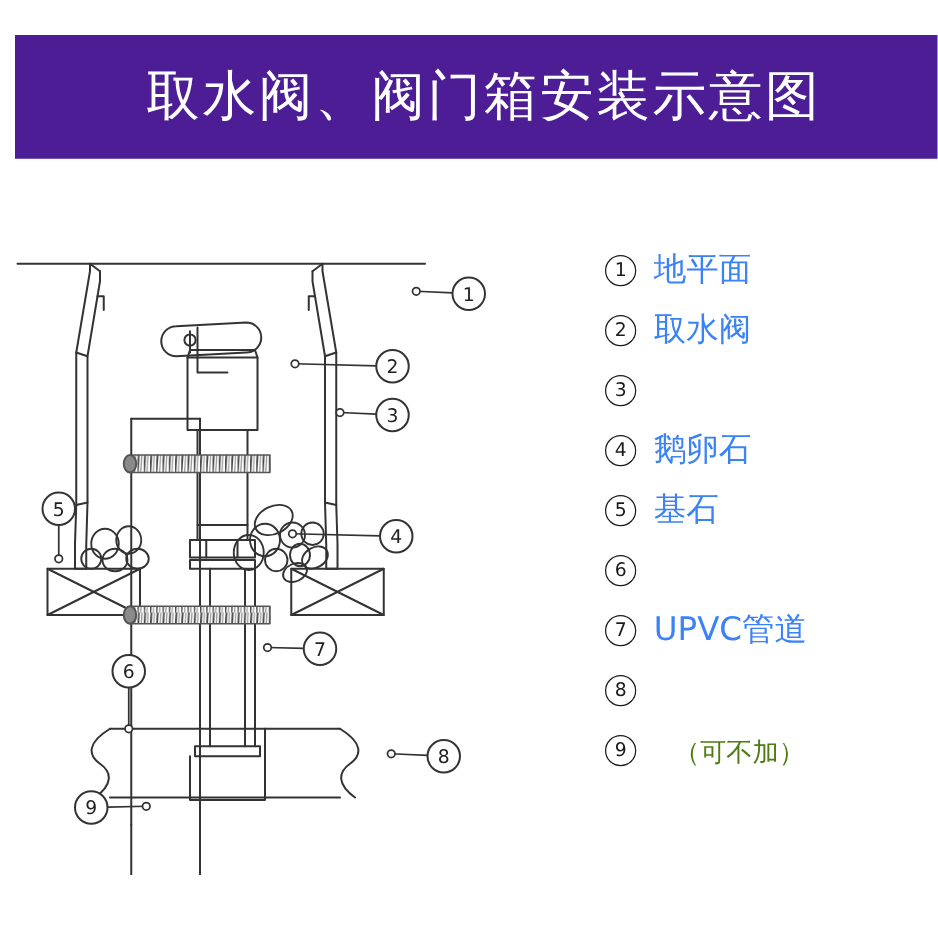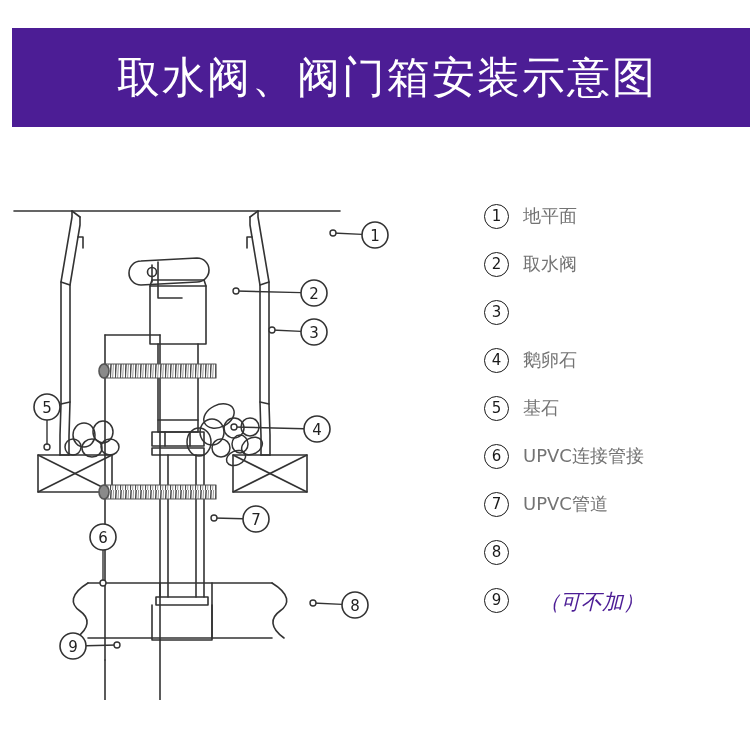--- a/index.html
+++ b/index.html
@@ -81,32 +81,31 @@
     line-height: 1;
     margin-top: 1px;
   }
   .legend-text-wrap {
     margin-left: 14px;
     display: flex;
     flex-direction: column;
     justify-content: flex-start;
   }
   .legend-label {
-    font-size: 18px;
-    color: #737373;
+    font-size: 26px;
+    color: #3b82f6;
     line-height: 26px;
     white-space: nowrap;
   }
   .legend-label-sub {
     font-size: 21px;
-    color: #4c1d95;
+    color: #4d7c0f;
     line-height: 30px;
     white-space: nowrap;
     padding-left: 16px;
-    font-style: italic;
   }
   .legend-row.tall { height: 58px; }
 </style>
 </head>
 <body>
 
 <div id="page">
 
   <div id="title-banner">
     <div id="title-text">取水阀、阀门箱安装示意图</div>
@@ -334,23 +333,20 @@
         </div>
       </div>
       <div class="legend-row">
         <div class="legend-marker">5</div>
         <div class="legend-text-wrap">
           <div class="legend-label">基石</div>
         </div>
       </div>
       <div class="legend-row">
         <div class="legend-marker">6</div>
-        <div class="legend-text-wrap">
-          <div class="legend-label">UPVC连接管接</div>
-        </div>
       </div>
       <div class="legend-row">
         <div class="legend-marker">7</div>
         <div class="legend-text-wrap">
           <div class="legend-label">UPVC管道</div>
         </div>
       </div>
       <div class="legend-row">
         <div class="legend-marker">8</div>
       </div>

